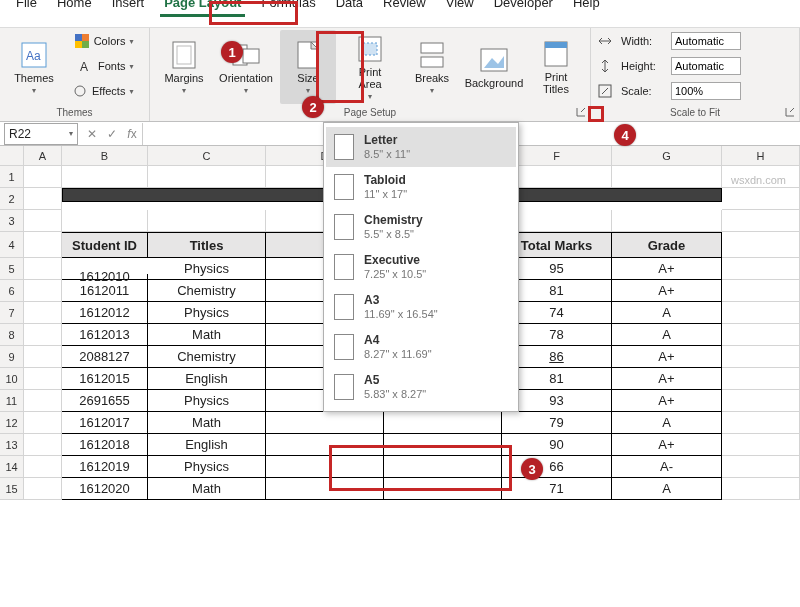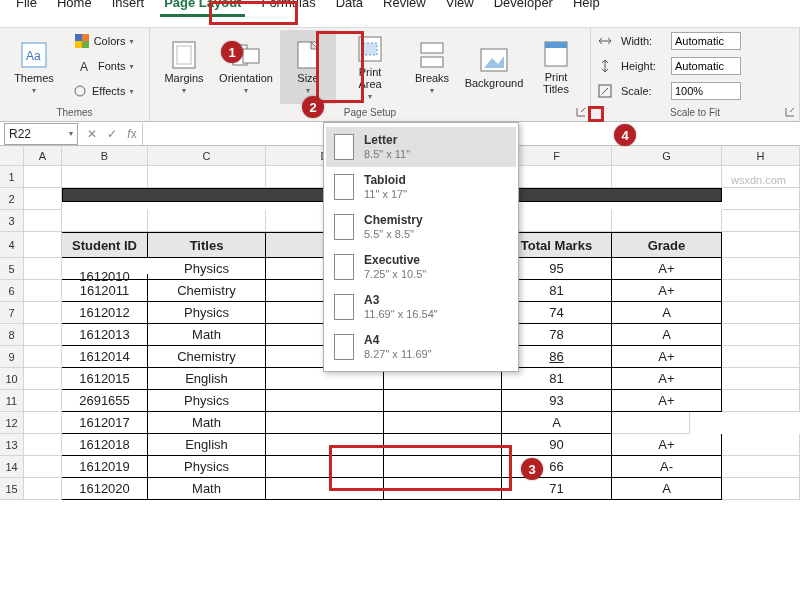--- a/index.html
+++ b/index.html
@@ -362,21 +362,21 @@
         <div class="cell" style="width: 118px;">Math</div>
         <div class="cell" style="width: 118px;"></div>
         <div class="cell" style="width: 118px;"></div>
         <div class="cell" style="width: 110px;">78</div>
         <div class="cell" style="width: 110px;">A</div>
         <div class="c-h" style="border-right: 1px solid var(--grid-line); border-bottom: 1px solid var(--grid-line);"></div>
       </div>
       <div class="row tbl">
         <div class="rh">9</div>
         <div class="c-a" style="border-right: 1px solid var(--grid-line); border-bottom: 1px solid var(--grid-line);"></div>
-        <div class="cell" style="width: 86px;">1612014</div>
+        <div class="cell" style="width: 86px;">2088127</div>
         <div class="cell" style="width: 118px;">Chemistry</div>
         <div class="cell" style="width: 118px;"></div>
         <div class="cell" style="width: 118px;"></div>
         <div class="cell" style="width: 110px; text-decoration: underline;">86</div>
         <div class="cell" style="width: 110px;">A+</div>
         <div class="c-h" style="border-right: 1px solid var(--grid-line); border-bottom: 1px solid var(--grid-line);"></div>
       </div>
       <div class="row tbl">
         <div class="rh">10</div>
         <div class="c-a" style="border-right: 1px solid var(--grid-line); border-bottom: 1px solid var(--grid-line);"></div>
@@ -399,20 +399,21 @@
         <div class="cell" style="width: 110px;">A+</div>
         <div class="c-h" style="border-right: 1px solid var(--grid-line); border-bottom: 1px solid var(--grid-line);"></div>
       </div>
       <div class="row tbl">
         <div class="rh">12</div>
         <div class="c-a" style="border-right: 1px solid var(--grid-line); border-bottom: 1px solid var(--grid-line);"></div>
         <div class="cell" style="width: 86px;">1612017</div>
         <div class="cell" style="width: 118px;">Math</div>
         <div class="cell" style="width: 118px;"></div>
         <div class="cell" style="width: 118px;"></div>
+        <div class="cell" style="width: 110px;">79</div>
         <div class="cell" style="width: 110px;">A</div>
         <div class="c-h" style="border-right: 1px solid var(--grid-line); border-bottom: 1px solid var(--grid-line);"></div>
       </div>
       <div class="row tbl">
         <div class="rh">13</div>
         <div class="c-a" style="border-right: 1px solid var(--grid-line); border-bottom: 1px solid var(--grid-line);"></div>
         <div class="cell" style="width: 86px;">1612018</div>
         <div class="cell" style="width: 118px;">English</div>
         <div class="cell" style="width: 118px;"></div>
         <div class="cell" style="width: 118px;"></div>
@@ -479,20 +480,27 @@
       <div class="txt">
         <span class="nm">A3</span>
         <span class="sz">11.69" x 16.54"</span>
       </div>
     </div>
     <div class="dditem">
       <div class="pg"></div>
       <div class="txt">
         <span class="nm">A4</span>
         <span class="sz">8.27" x 11.69"</span>
+      </div>
+    </div>
+    <div class="dditem">
+      <div class="pg"></div>
+      <div class="txt">
+        <span class="nm">A5</span>
+        <span class="sz">5.83" x 8.27"</span>
       </div>
     </div>
   </div>
 
 <div class="redbox" style="left:209px;top:1px;width:89px;height:24px"></div>
 <div class="redbox" style="left:316px;top:31px;width:48px;height:72px"></div>
 <div class="redbox" style="left:329px;top:445px;width:183px;height:46px"></div>
 <div class="redbox" style="left:588px;top:106px;width:16px;height:16px"></div>
 
 <div class="badge" style="left:221px;top:41px">1</div>

